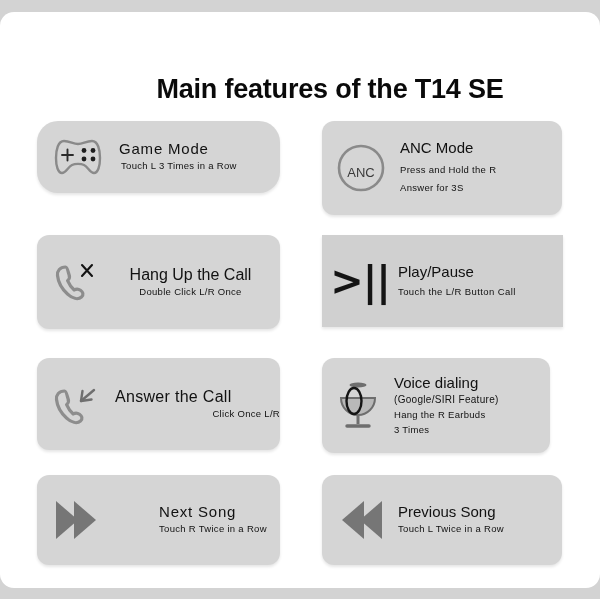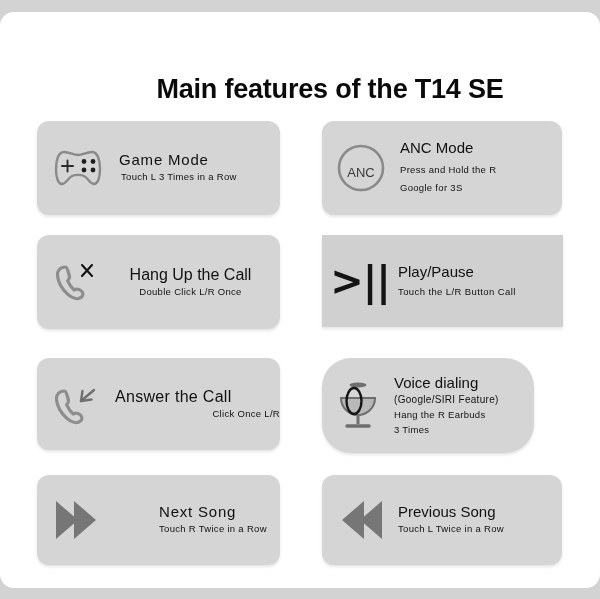--- a/index.html
+++ b/index.html
@@ -75,26 +75,26 @@
   }
   .card-sub {
     color: #111111;
     font-size: 10px;
     line-height: 1.55;
     letter-spacing: 0.3px;
     white-space: nowrap;
   }
 
   
-  #card-game      { left: 37px;  top: 121px; width: 243px; height: 94px; }
+  #card-game      { left: 37px;  top: 121px; width: 243px; height: 72px; border-radius: 21px; }
   #card-anc       { left: 322px; top: 121px; width: 240px; height: 94px; }
   #card-hangup    { left: 37px;  top: 235px; width: 243px; height: 94px; }
   #card-playpause { left: 322px; top: 235px; width: 241px; height: 92px; }
   #card-answer    { left: 37px;  top: 358px; width: 243px; height: 92px; }
-  #card-voice     { left: 322px; top: 358px; width: 212px; height: 95px; border-radius: 29px; }
+  #card-voice     { left: 322px; top: 358px; width: 228px; height: 95px; }
   #card-next      { left: 37px;  top: 475px; width: 243px; height: 90px; gap: 40px; }
   #card-prev      { left: 322px; top: 475px; width: 240px; height: 90px; }
 
   #card-game      .card-icon { width: 82px; }
   #card-anc       .card-icon { width: 78px; }
   #card-hangup    .card-icon { width: 78px; }
   #card-playpause .card-icon { width: 76px; }
   #card-answer    .card-icon { width: 78px; }
   #card-voice     .card-icon { width: 72px; }
   #card-next      .card-icon { width: 82px; }
@@ -161,21 +161,21 @@
   <div class="card" id="card-anc">
     <div class="card-icon">
       <svg width="52" height="52" viewBox="0 0 52 52">
         <circle cx="26" cy="26" r="22" fill="none" stroke="#8a8a8a" stroke-width="2.6"></circle>
         <text class="anc-label" x="26" y="35" text-anchor="middle">ANC</text>
       </svg>
     </div>
     <div class="card-text">
       <div class="card-title">ANC Mode</div>
       <div class="card-sub">Press  and  Hold  the  R</div>
-      <div class="card-sub">Google  for  3S</div>
+      <div class="card-sub">Answer  for  3S</div>
     </div>
   </div>
 
   <div class="card" id="card-hangup">
     <div class="card-icon">
       <svg width="50" height="48" viewBox="0 0 50 48">
         <path d="M14.5 9 C9 9 6 13 6.5 17.5 C7.2 24 11 31 16.5 36 C21.5 40.5 27 42 30.5 39 C33 36.8 32 34 29.5 32.2 C27.5 30.8 25 30.8 23.2 32 C20.5 29.5 18 26 16.6 22.6 C18.2 21.2 19 18.8 18 16.5 C17.2 14.6 16.5 9 14.5 9 Z" fill="none" stroke="#8d8d8d" stroke-width="3.2" stroke-linejoin="round" stroke-linecap="round"></path>
         <path d="M31 7 l10 11 M41 7 l-10 11" stroke="#131313" stroke-width="2.1" stroke-linecap="round"></path>
       </svg>
     </div>

